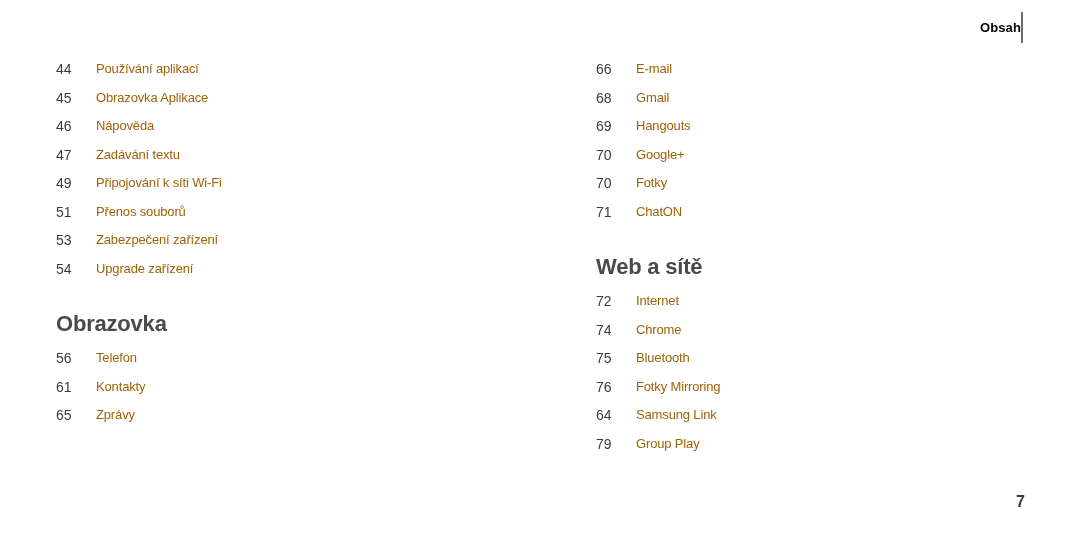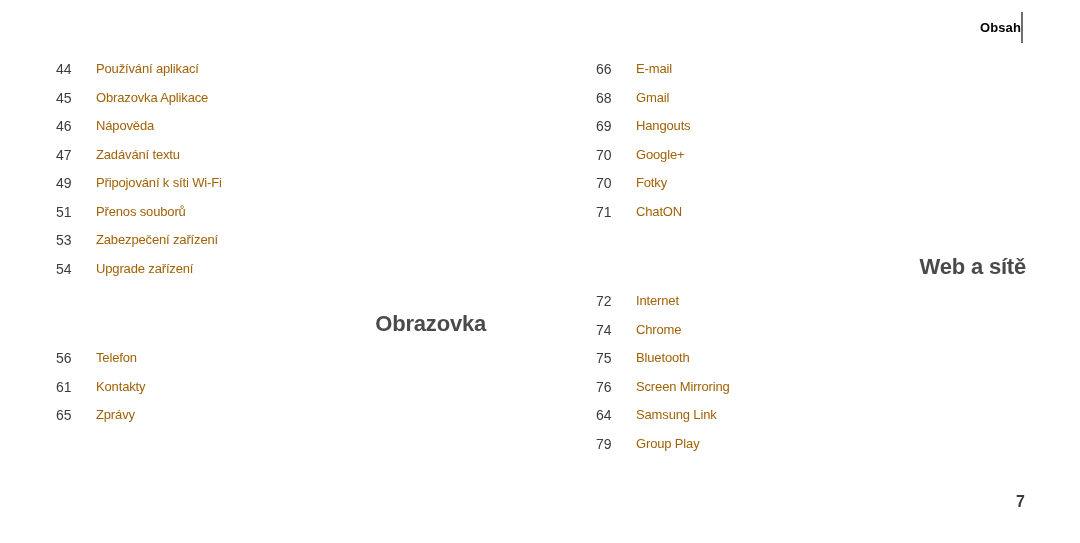--- a/index.html
+++ b/index.html
@@ -84,21 +84,20 @@
   
   .toc-heading {
     font-size: 22px;
     font-weight: bold;
     color: #4a4a4a;
     line-height: 1;
     letter-spacing: -0.2px;
     white-space: nowrap;
     padding-top: 23px;
     padding-bottom: 16px;
-    text-align: right;
   }
 
   
   .page-number {
     position: absolute;
     right: 55px;
     bottom: 33px;
     font-size: 16px;
     font-weight: bold;
     color: #3c3c3c;
@@ -194,21 +193,21 @@
       <div class="toc-entry">
         <span class="toc-num">74</span>
         <span class="toc-label">Chrome</span>
       </div>
       <div class="toc-entry">
         <span class="toc-num">75</span>
         <span class="toc-label">Bluetooth</span>
       </div>
       <div class="toc-entry">
         <span class="toc-num">76</span>
-        <span class="toc-label">Screen Mirroring</span>
+        <span class="toc-label">Fotky Mirroring</span>
       </div>
       <div class="toc-entry">
         <span class="toc-num">64</span>
         <span class="toc-label">Samsung Link</span>
       </div>
       <div class="toc-entry">
         <span class="toc-num">79</span>
         <span class="toc-label">Group Play</span>
       </div>
     </div>

